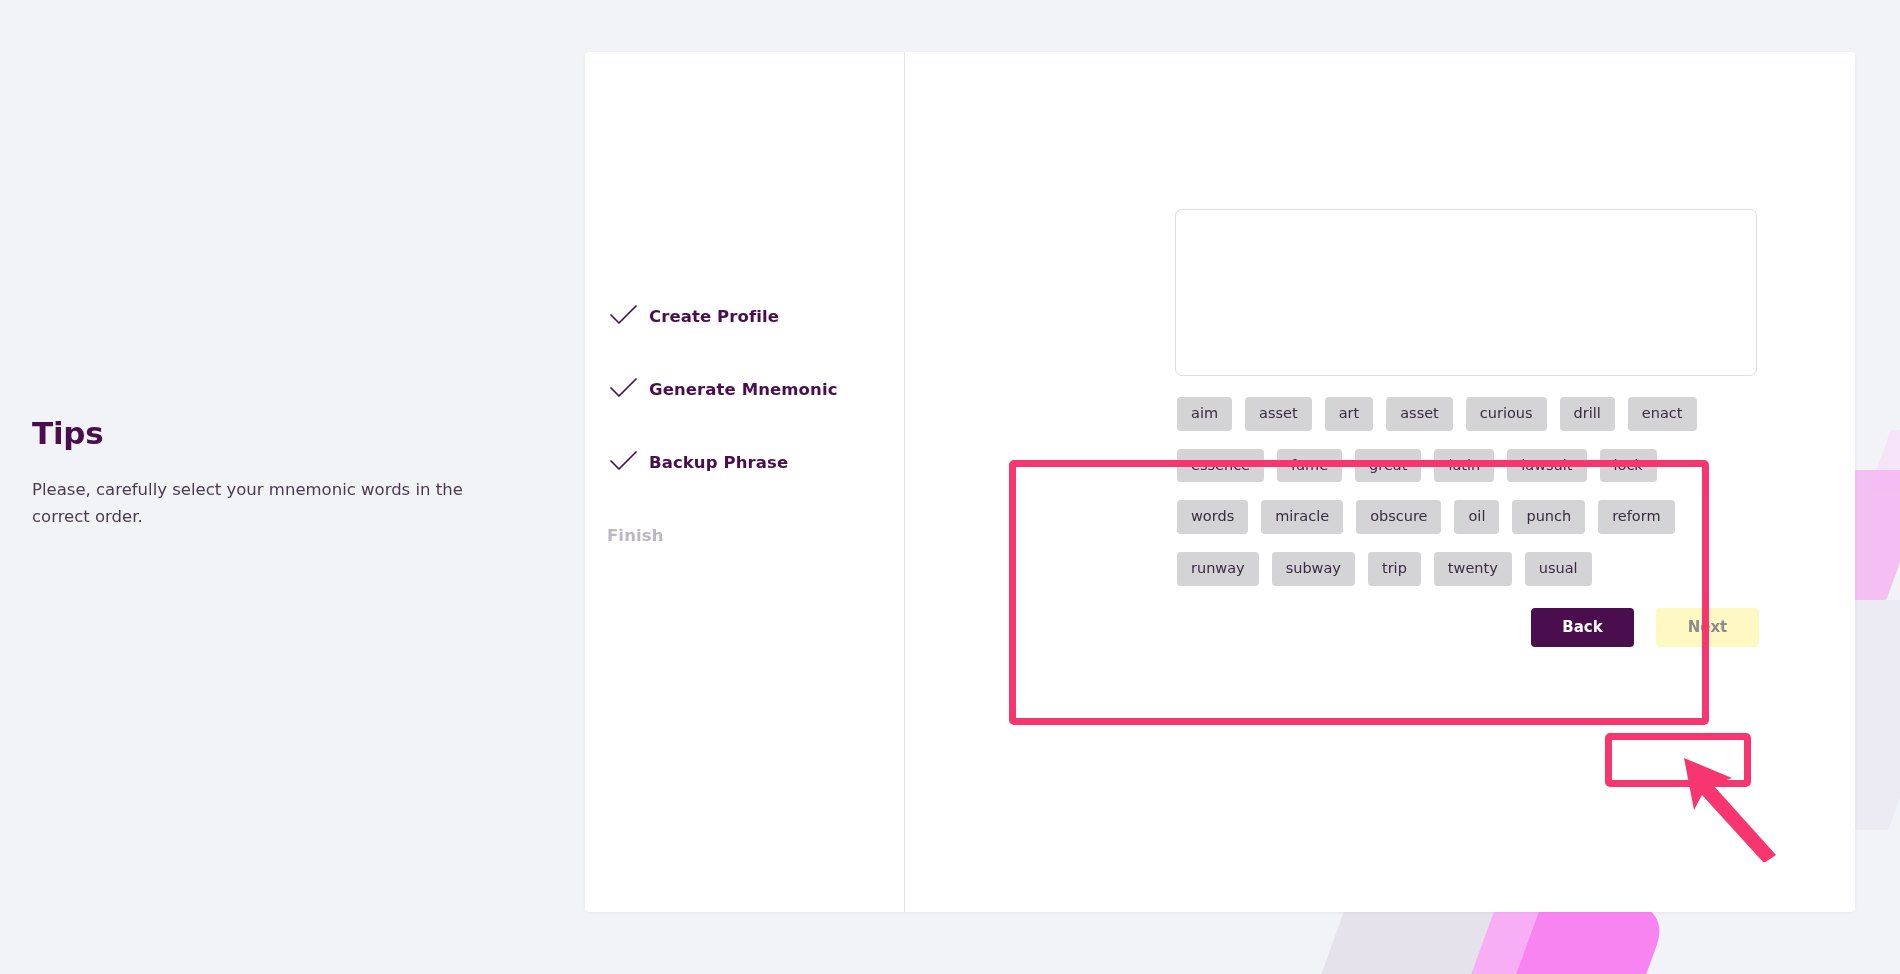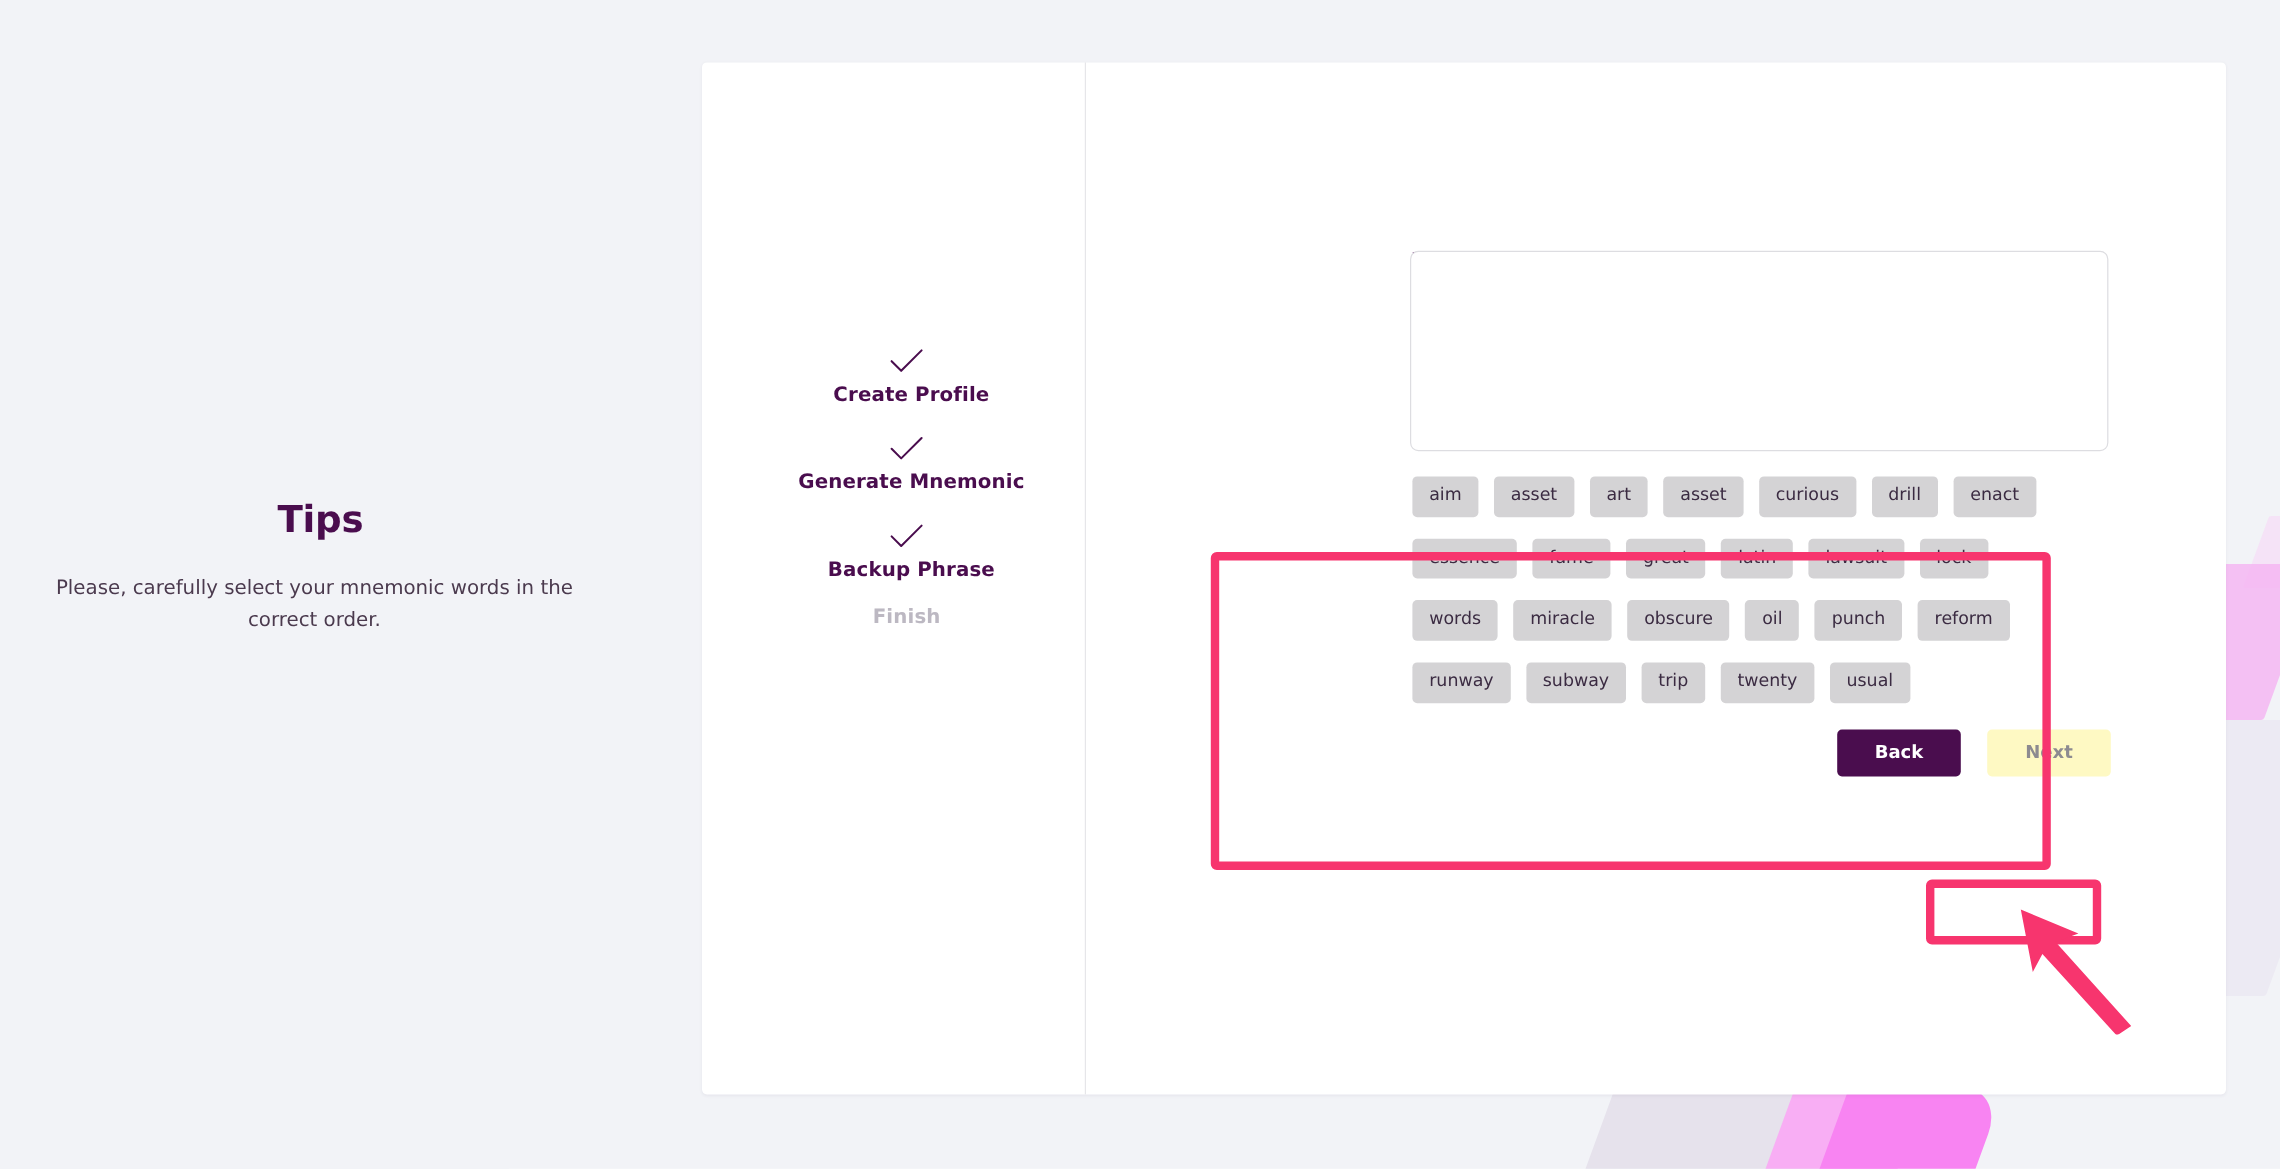--- a/index.html
+++ b/index.html
@@ -77,21 +77,20 @@
     opacity: .9;
   }
 
   
   .tips {
     position: absolute;
     left: 32px;
     top: 415px;
     width: 470px;
     z-index: 2;
-    text-align: center;
   }
   .tips-title {
     font-size: 31px;
     font-weight: bold;
     color: #4a0d4e;
     letter-spacing: -0.2px;
     margin-bottom: 26px;
   }
   .tips-body {
     font-size: 16.5px;
@@ -160,21 +159,21 @@
     margin-left: 0;
     font-weight: bold;
   }
 
   .steps-wrap {
     position: absolute;
     top: 233px;
     left: 0;
     right: 0;
   }
-  .steps-wrap .step { margin-bottom: 11px; flex-direction: column; }
+  .steps-wrap .step { margin-bottom: 11px; }
   .steps-wrap .step-active { margin-bottom: 11px; }
 
   
   .content {
     flex: 1;
     position: relative;
   }
   .content-title {
     position: absolute;
     left: 272px;

